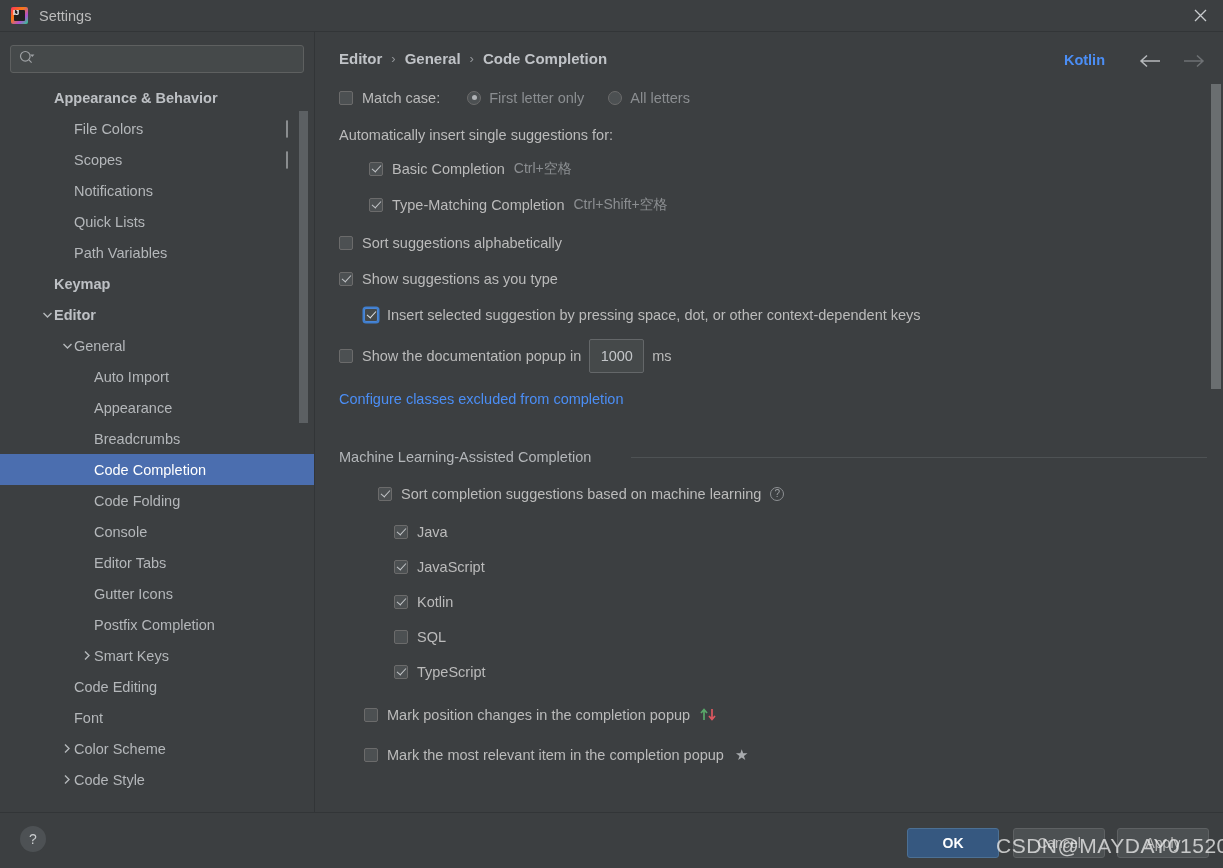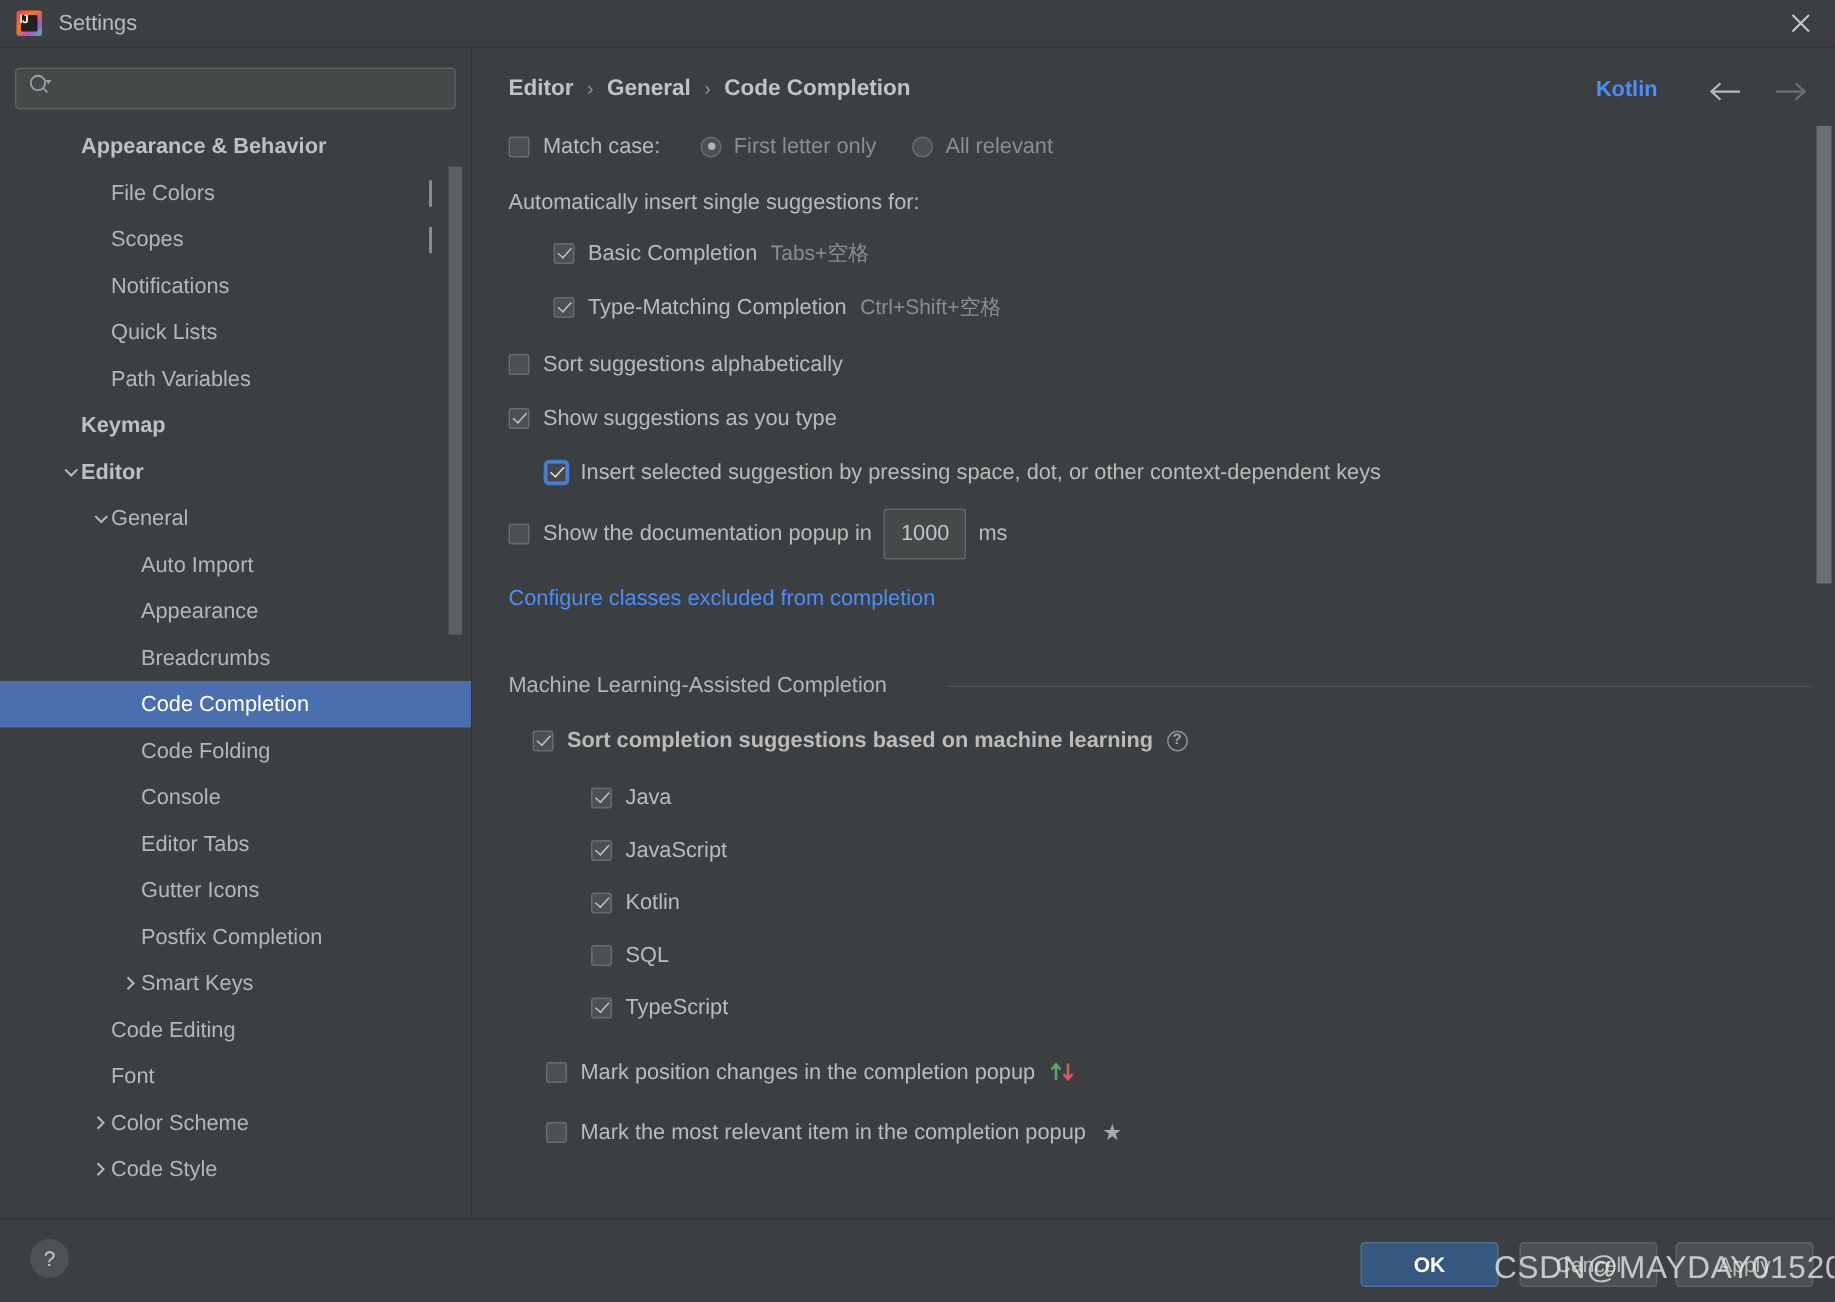--- a/index.html
+++ b/index.html
@@ -509,31 +509,31 @@
     <div class="content">
 
       <div class="row" style="margin-top:0;">
         <span class="cb" id="cb-match-case"></span>
         <span class="label-txt">Match case:</span>
 
         <span class="rb on" style="margin-left:27px;"></span>
         <span class="label-txt dim">First letter only</span>
 
         <span class="rb" style="margin-left:24px;"></span>
-        <span class="label-txt dim">All relevant</span>
+        <span class="label-txt dim">All letters</span>
       </div>
 
       <div class="row" style="margin-top:16px;">
         <span class="label-txt">Automatically insert single suggestions for:</span>
       </div>
 
       <div class="row" style="margin-top:13px; margin-left:30px;">
         <span class="cb checked"></span>
         <span class="label-txt">Basic Completion</span>
-        <span class="shortcut">Tabs+空格</span>
+        <span class="shortcut">Ctrl+空格</span>
       </div>
 
       <div class="row" style="margin-top:15px; margin-left:30px;">
         <span class="cb checked"></span>
         <span class="label-txt">Type-Matching Completion</span>
         <span class="shortcut">Ctrl+Shift+空格</span>
       </div>
 
       <div class="row" style="margin-top:17px;">
         <span class="cb"></span>
@@ -559,21 +559,21 @@
 
       <div class="row" style="margin-top:15px;">
         <span class="link">Configure classes excluded from completion</span>
       </div>
 
       <div class="section-head" style="margin-top:40px;gap:28px;">
         <span>Machine Learning-Assisted Completion</span>
         <span class="line"></span>
       </div>
 
-      <div class="row" style="margin-top:18px; margin-left:16px;font-weight:bold;">
+      <div class="row" style="margin-top:18px; margin-left:39px;">
         <span class="cb checked"></span>
         <span class="label-txt">Sort completion suggestions based on machine learning</span>
         <span class="help-circle">?</span>
       </div>
 
       <div id="ml-languages">
           <div class="row" style="margin-top: 17px; margin-left: 55px;">
             <span class="cb checked"></span>
             <span class="label-txt">Java</span>
           </div>

